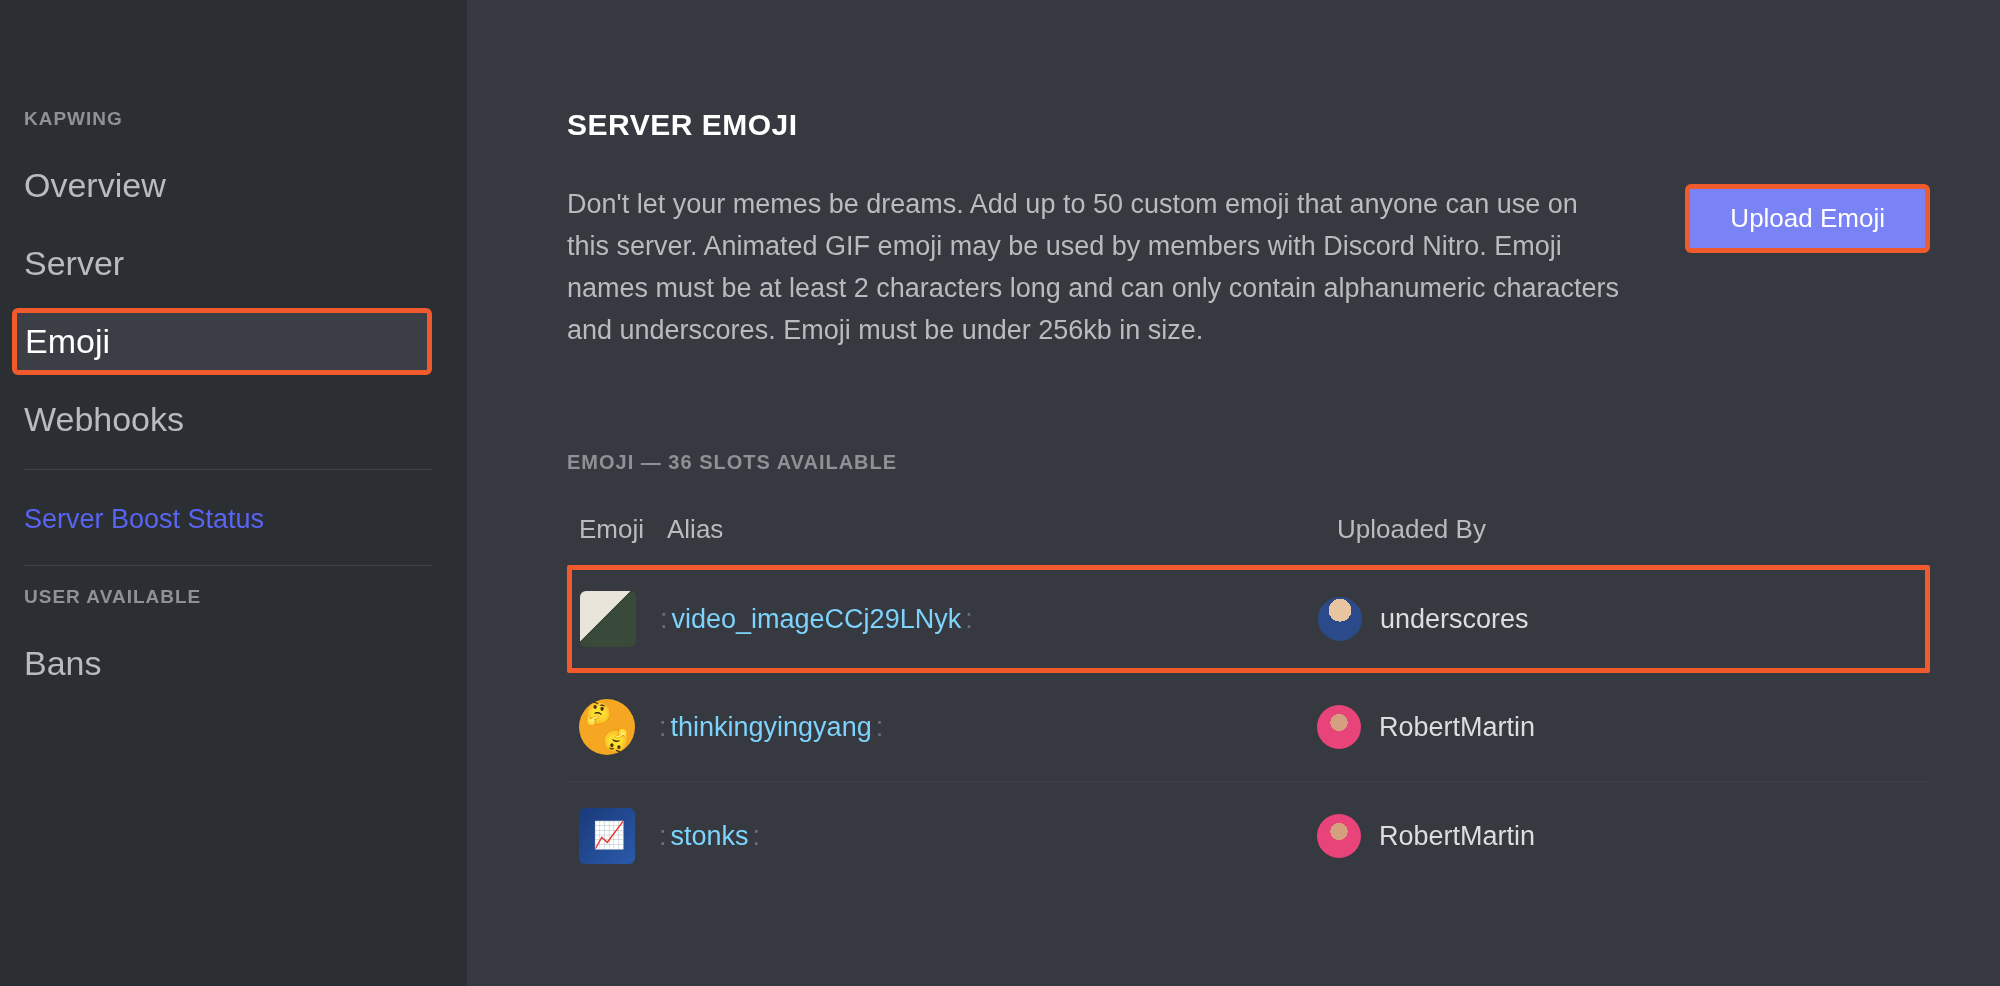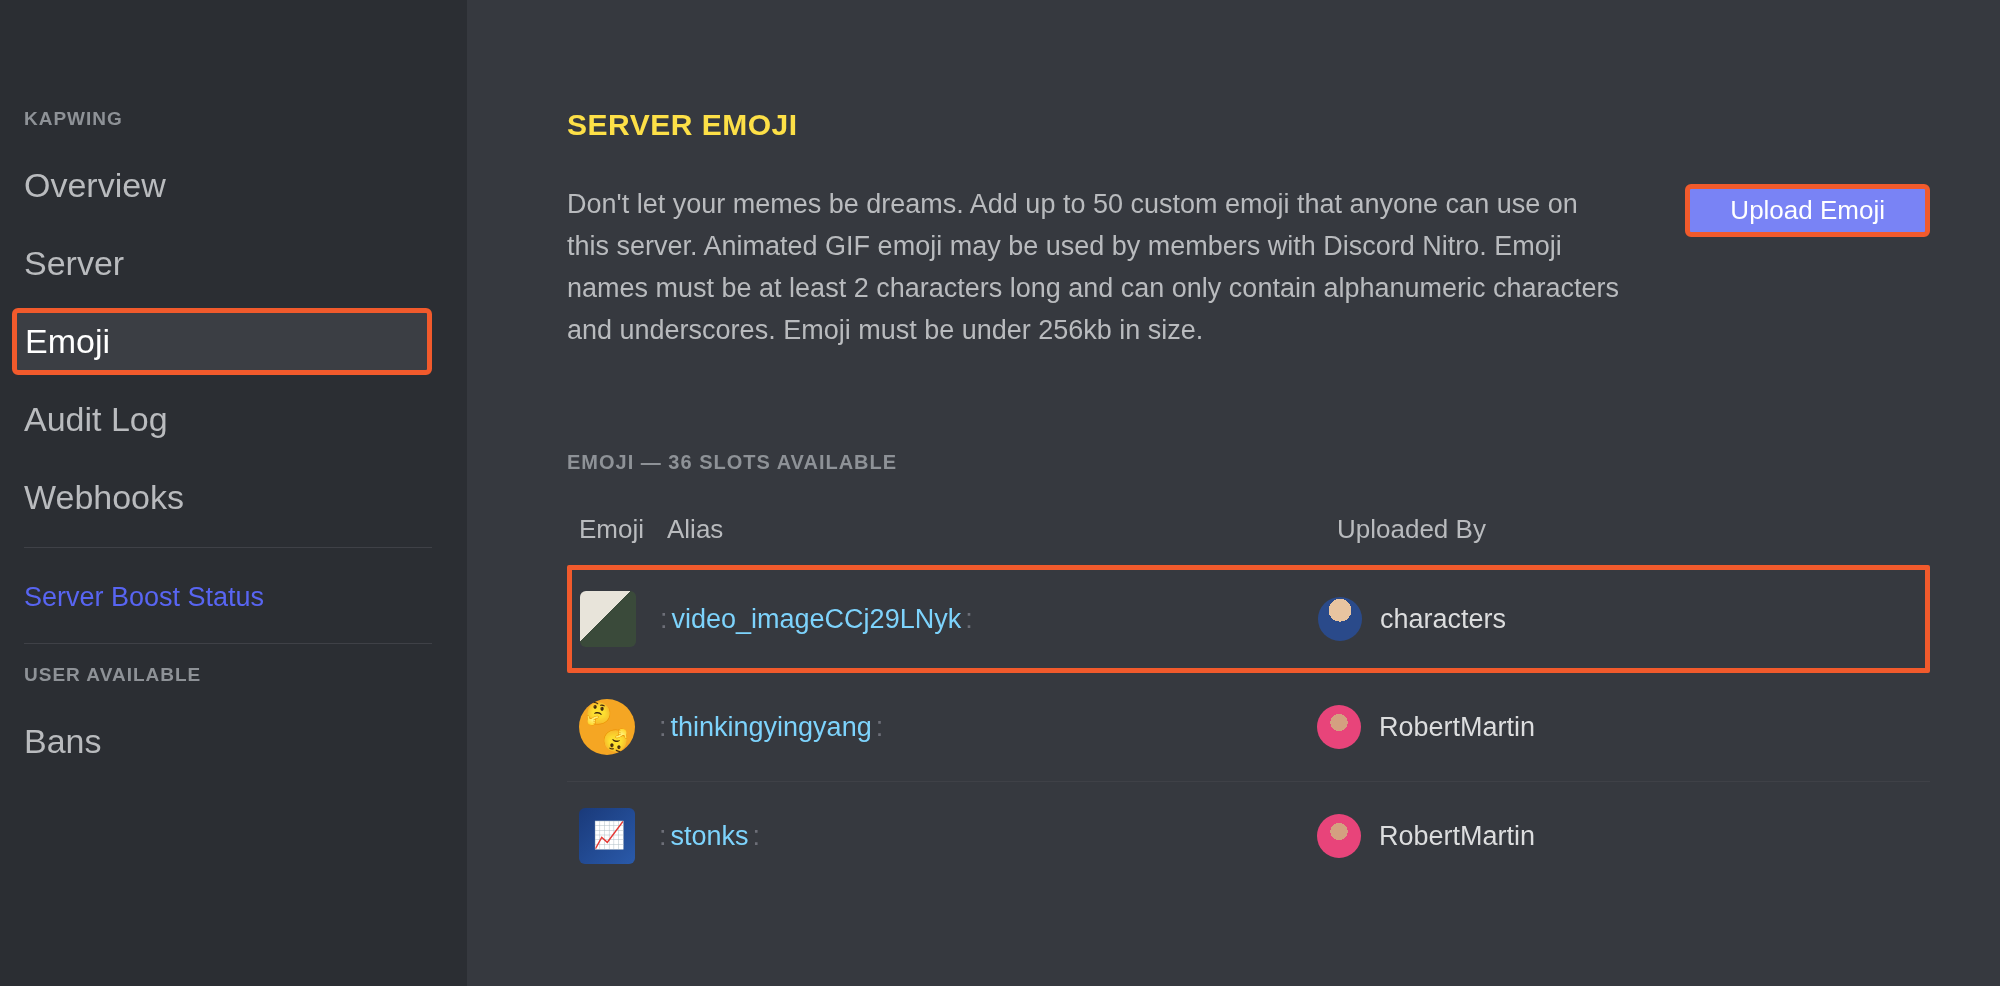--- a/index.html
+++ b/index.html
@@ -59,21 +59,21 @@
       margin-bottom: 6px;
       cursor: pointer;
     }
     .main {
       flex: 1;
       padding: 108px 70px 0 100px;
     }
     .page-title {
       font-size: 30px;
       font-weight: 700;
-      color: #fde047;
+      color: #ffffff;
       letter-spacing: 0.5px;
       margin-bottom: 42px;
     }
     .header-row {
       display: flex;
       justify-content: space-between;
       align-items: flex-start;
       gap: 60px;
       margin-bottom: 100px;
     }
@@ -81,21 +81,21 @@
       font-size: 27px;
       line-height: 1.55;
       color: #b9bbbe;
       max-width: 1090px;
     }
     .upload-btn {
       background: #7983f5;
       color: #ffffff;
       font-size: 26px;
       font-weight: 500;
-      padding: 6px 40px;
+      padding: 14px 40px;
       border: 5px solid #f15a2c;
       border-radius: 6px;
       cursor: pointer;
       white-space: nowrap;
     }
     .slots-label {
       font-size: 20px;
       font-weight: 700;
       letter-spacing: 1px;
       color: #8e9297;
@@ -219,23 +219,20 @@
   <div class="sidebar-item">
     <span>Overview</span>
   </div>
   <div class="sidebar-item">
     <span>Server</span>
   </div>
   <div class="sidebar-item active highlighted">
     <span>Emoji</span>
   </div>
   <div class="sidebar-item">
-    <span>Audit Log</span>
-  </div>
-  <div class="sidebar-item">
     <span>Webhooks</span>
   </div>
 
   <div class="sidebar-divider"></div>
 
   <div class="sidebar-boost">
     <span>Server Boost Status</span>
   </div>
 
   <div class="sidebar-divider"></div>
@@ -265,21 +262,21 @@
 
   <div class="emoji-row highlighted">
     <div class="emoji-thumb cat"></div>
     <div class="alias-wrap">
       <span class="colon">:</span>
       <span class="alias-text">video_imageCCj29LNyk</span>
       <span class="colon">:</span>
     </div>
     <div class="uploader-wrap">
       <div class="avatar peter"></div>
-      <span class="uploader-name">characters</span>
+      <span class="uploader-name">underscores</span>
     </div>
   </div>
 
   <div class="emoji-row first-after-highlight">
     <div class="emoji-thumb yingyang"></div>
     <div class="alias-wrap">
       <span class="colon">:</span>
       <span class="alias-text">thinkingyingyang</span>
       <span class="colon">:</span>
     </div>

